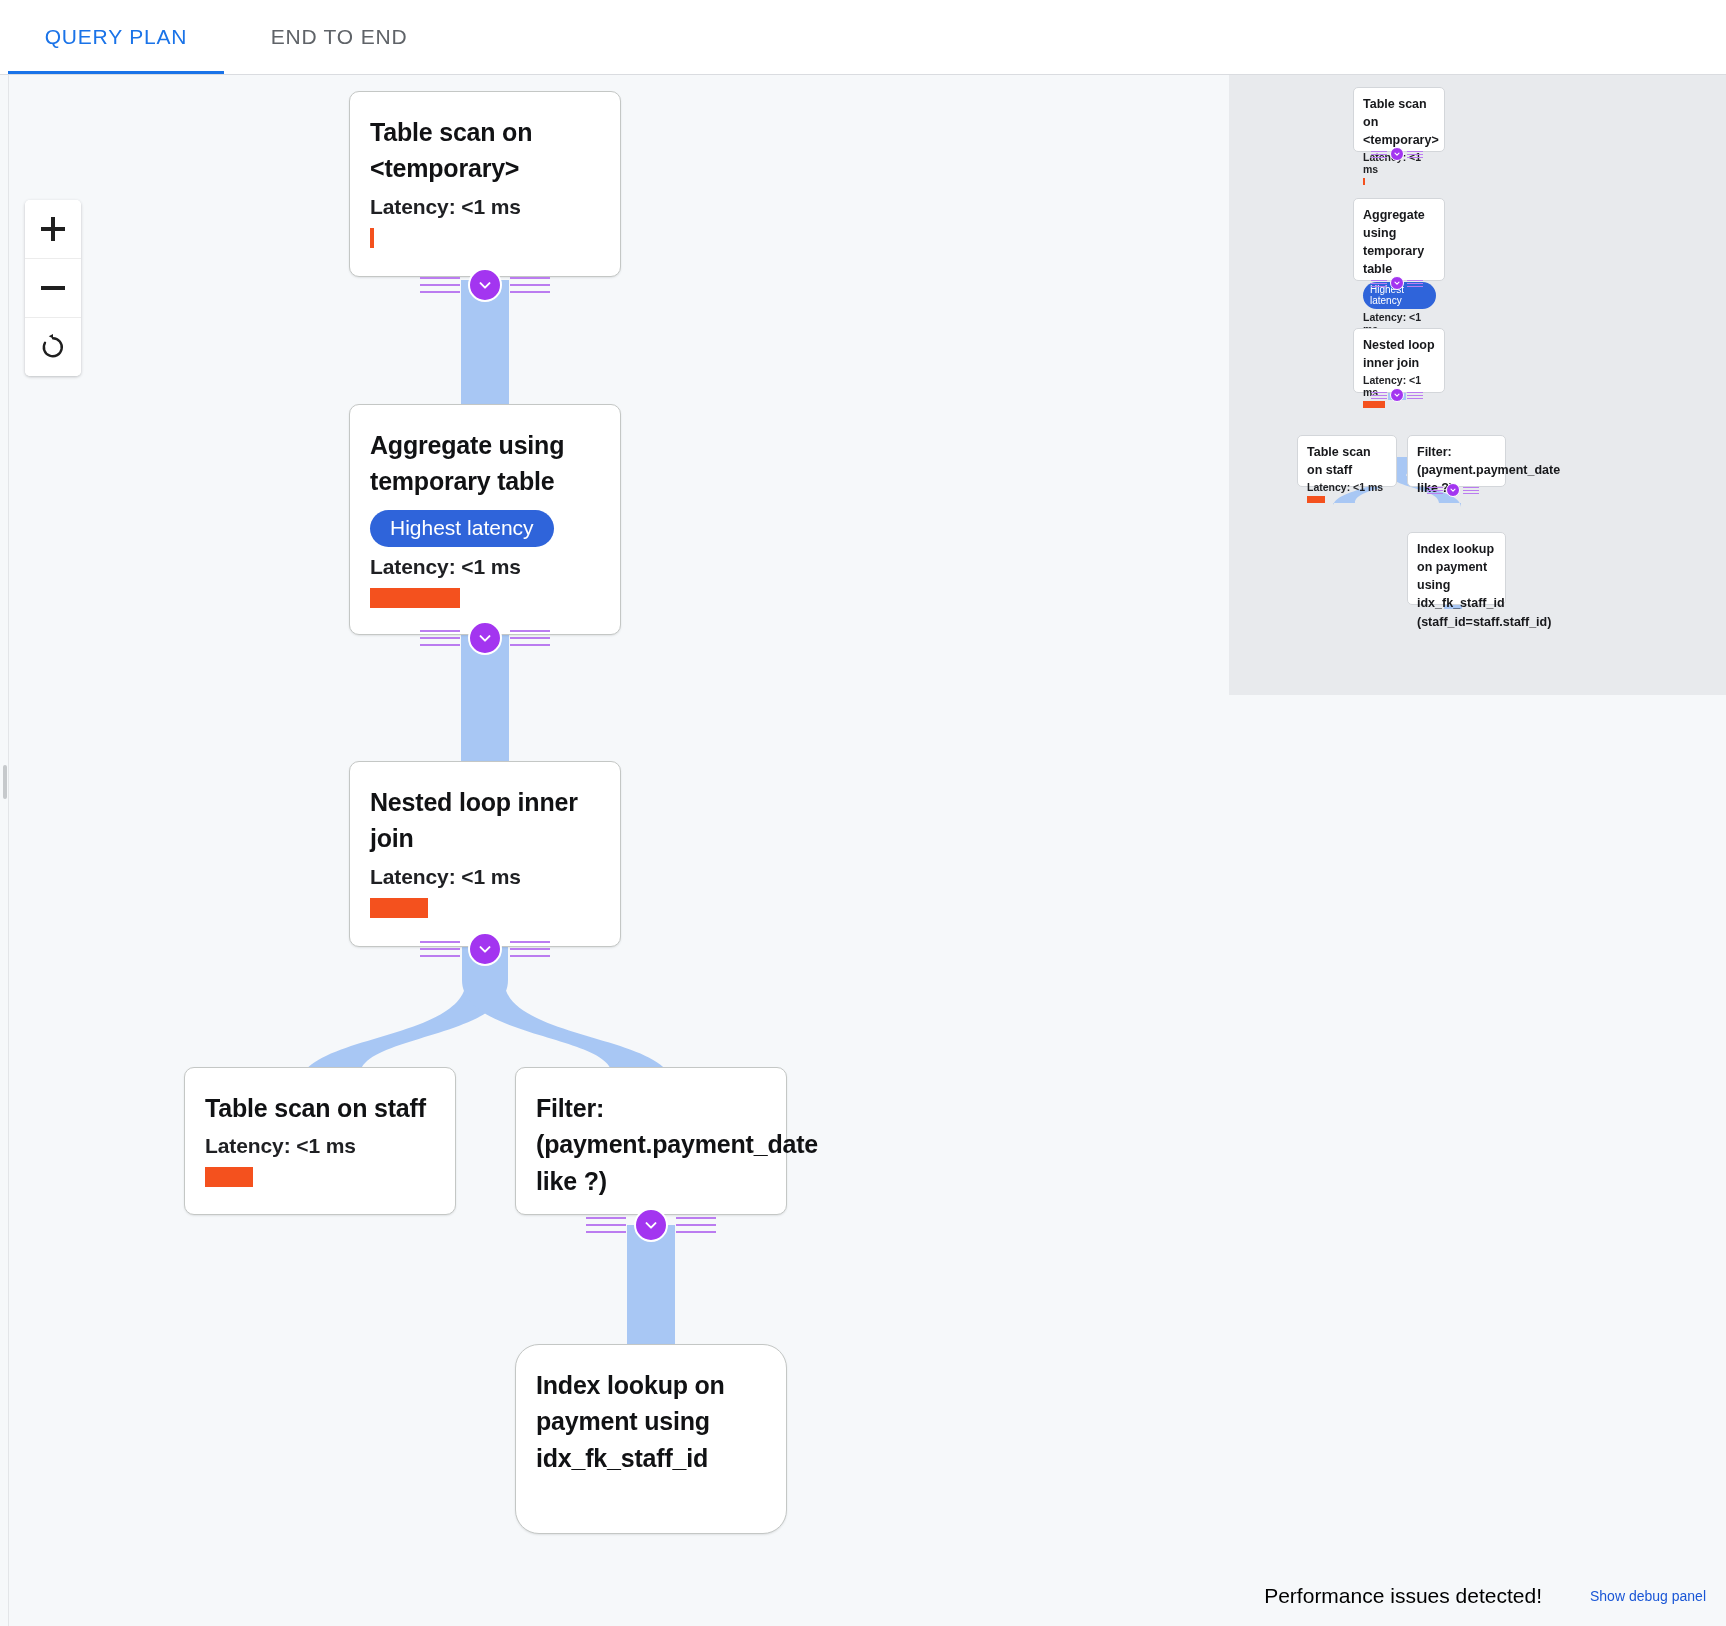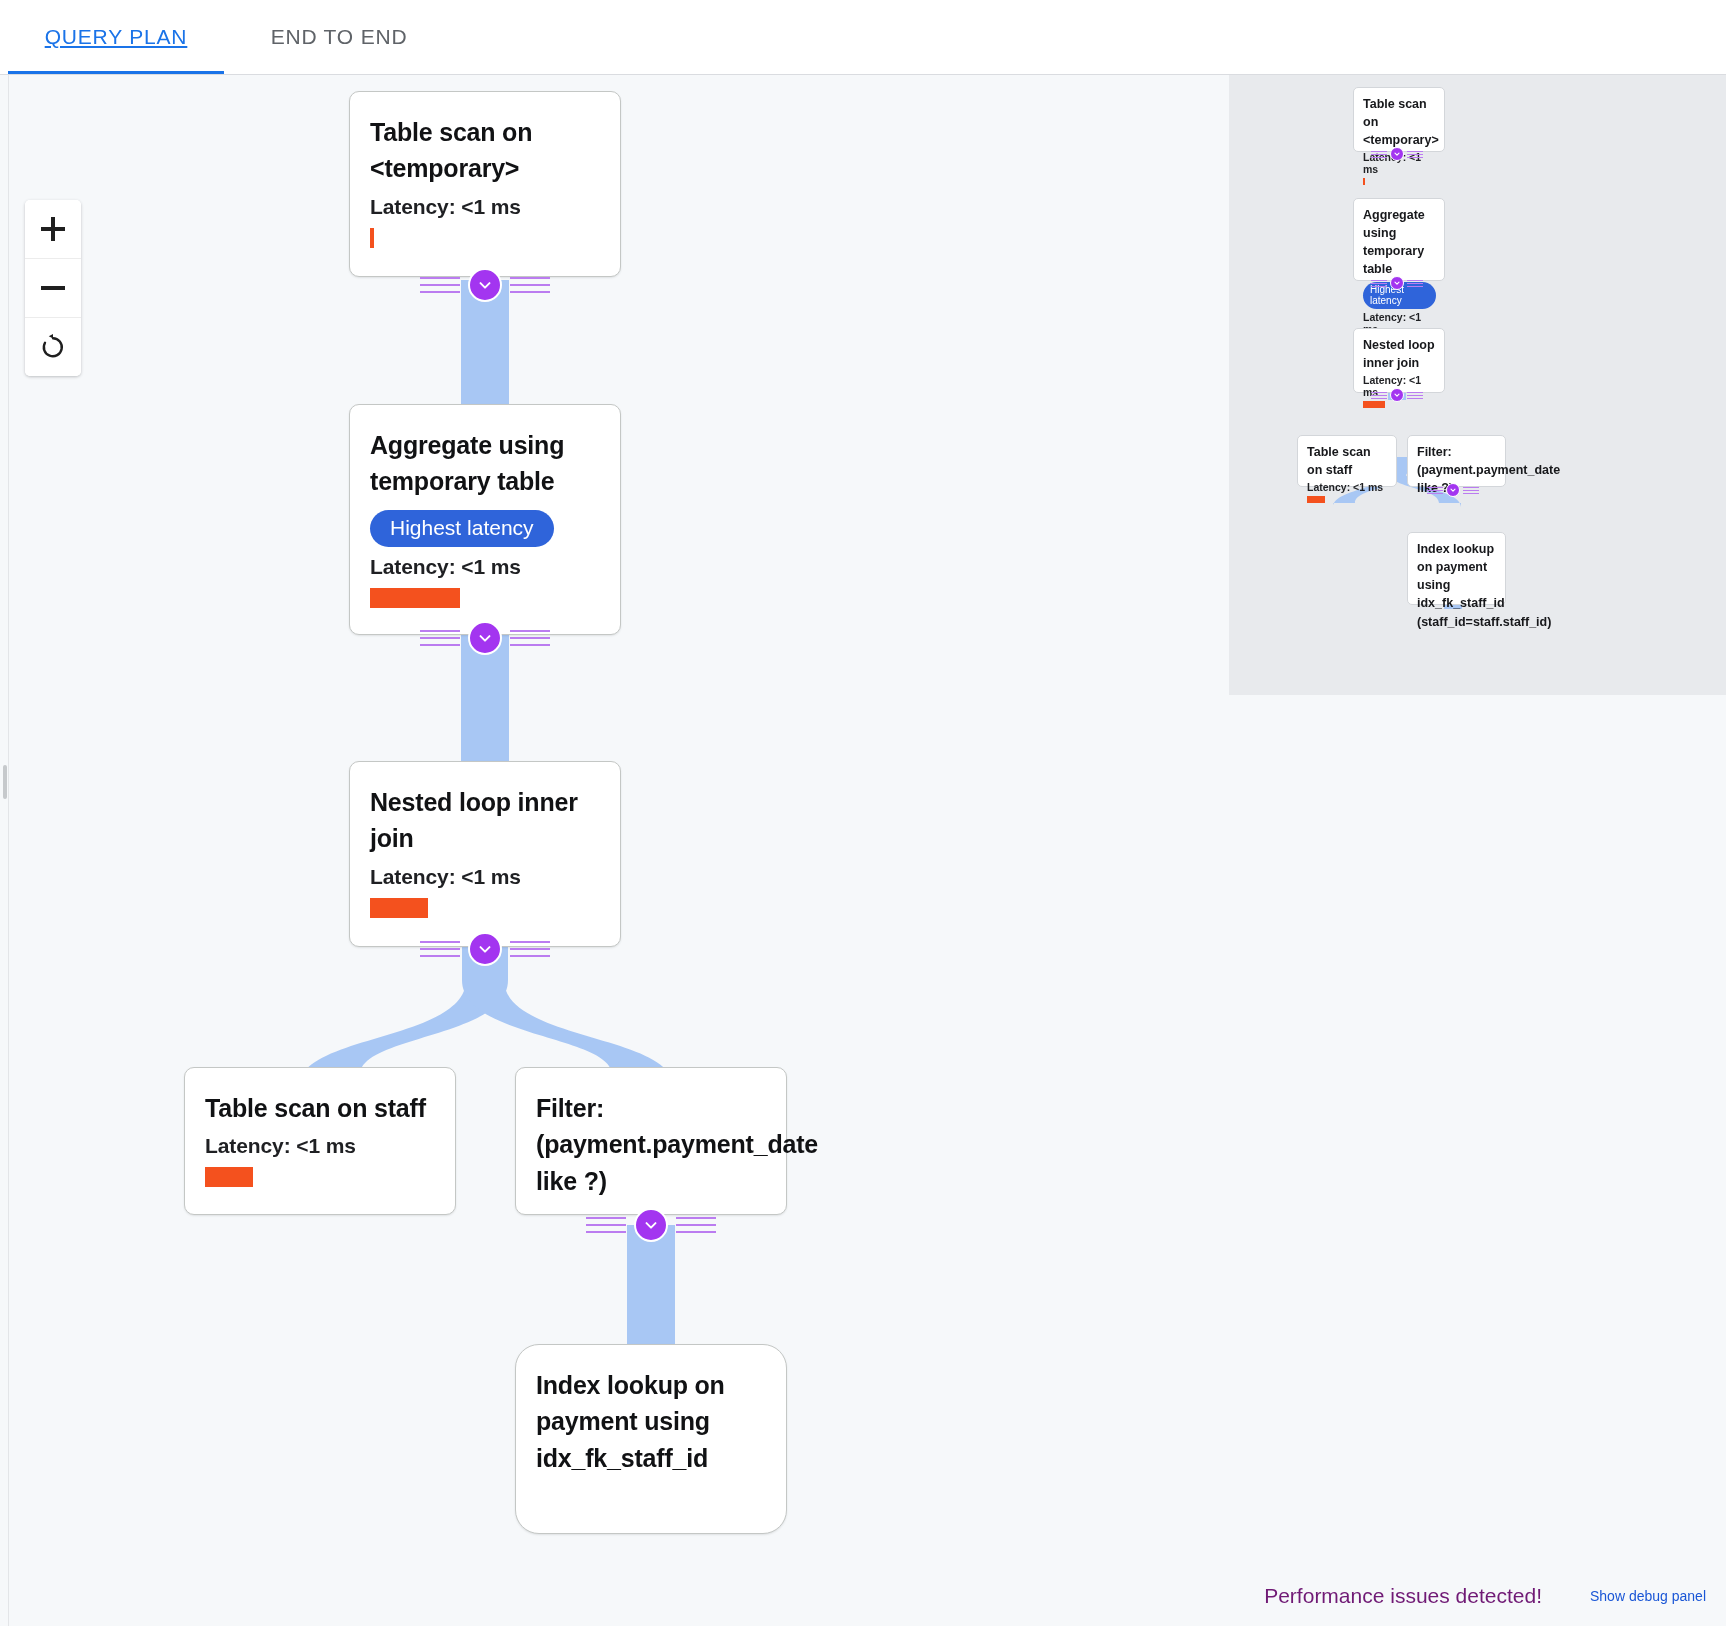--- a/index.html
+++ b/index.html
@@ -30,21 +30,21 @@
     top: 0;
     height: 74px;
     line-height: 74px;
     font-size: 21px;
     letter-spacing: 0.8px;
     font-weight: 500;
     text-align: center;
     cursor: pointer;
     user-select: none;
   }
-  .tab.active { color: #1a73e8; text-decoration: underline; }
+  .tab.active { color: #1a73e8; }
   .tab.inactive { color: #5f6368; }
   .tab-underline {
     position: absolute;
     height: 3px;
     background: #1a73e8;
     bottom: 0;
     left: 0;
     width: 100%;
   }
 
@@ -313,21 +313,21 @@
     position: absolute;
     right: 0;
     bottom: 0;
     height: 60px;
     display: flex;
     align-items: center;
     z-index: 10;
   }
   .perf-warning {
     font-size: 21px;
-    color: #701a75;
+    color: #000000;
     margin-right: 48px;
     white-space: nowrap;
   }
   .debug-link {
     font-size: 14px;
     color: #1a56d6;
     margin-right: 20px;
     white-space: nowrap;
     cursor: pointer;
   }

